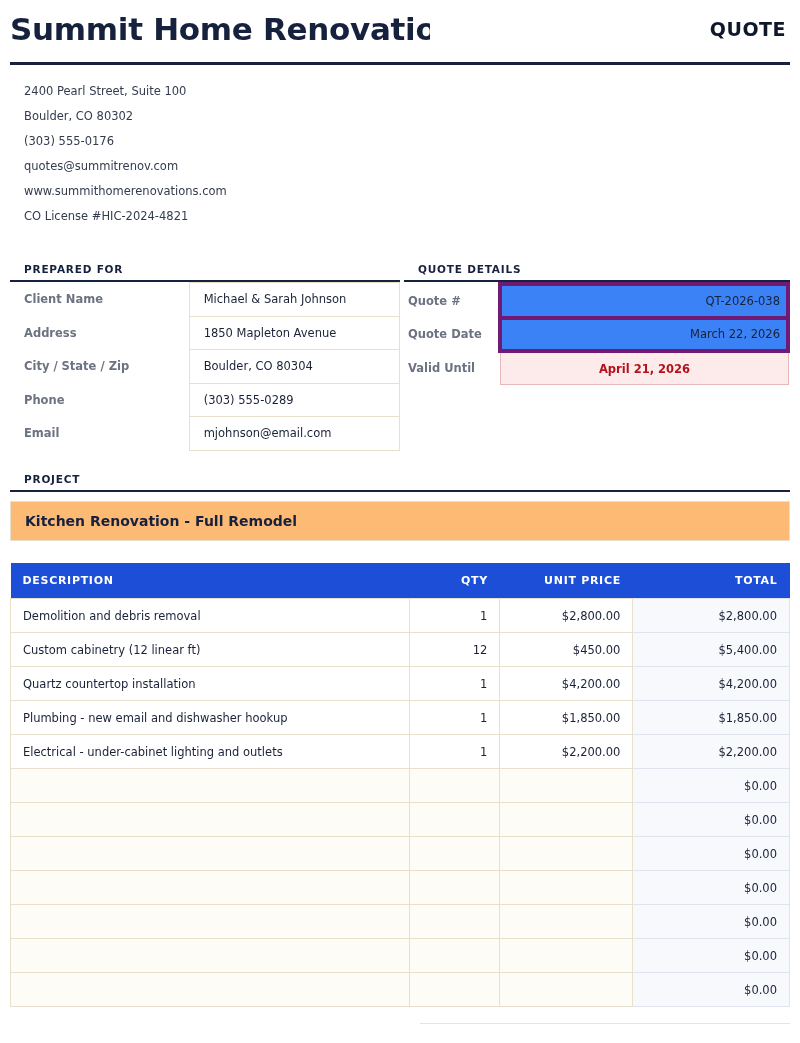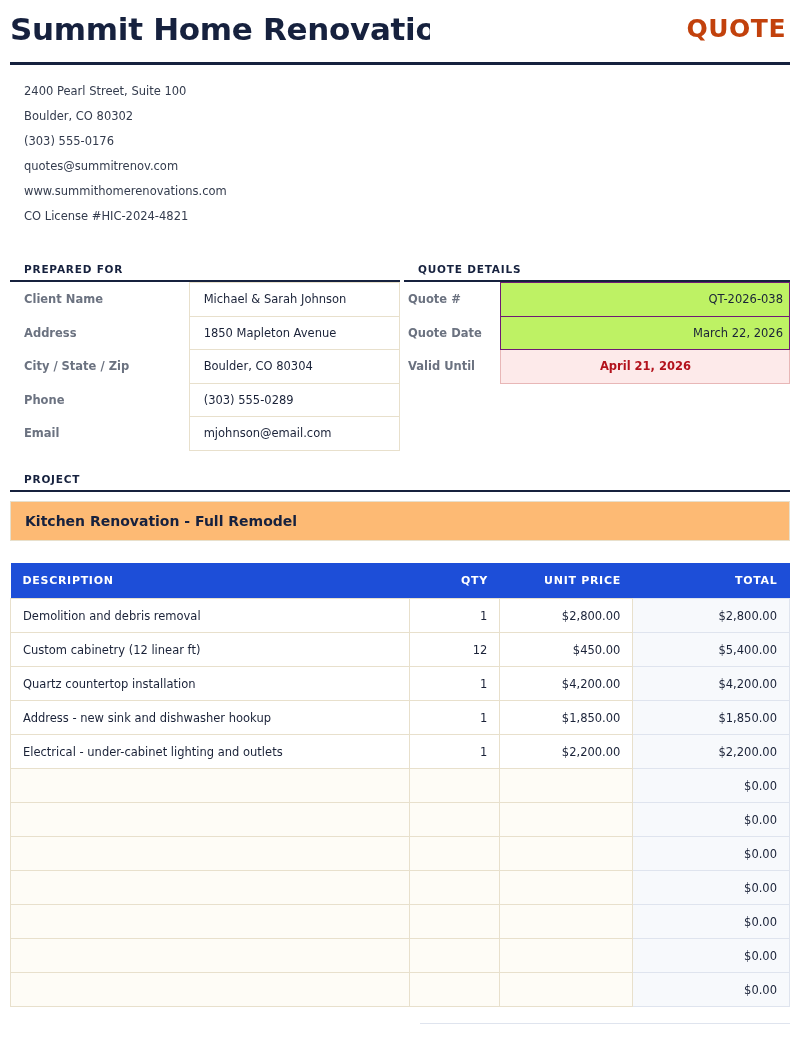--- a/index.html
+++ b/index.html
@@ -30,23 +30,23 @@
     font-size: 31px;
     font-weight: bold;
     letter-spacing: -0.3px;
     color: #16213e;
     white-space: nowrap;
     overflow: hidden;
     max-width: 420px;
     line-height: 46px;
   }
   .doc-type {
-    font-size: 25px;
-    font-weight: bold;
-    color: #c2410c;
+    font-size: 19px;
+    font-weight: bold;
+    color: #0f172a;
     letter-spacing: 0.5px;
     line-height: 46px;
     padding-right: 4px;
   }
   .rule-thick {
     border-top: 3px solid #16213e;
     margin: 4px 0 0 0;
   }
 
   
@@ -115,22 +115,22 @@
     width: 25%;
     padding-left: 4px;
     color: #6b7280;
     font-weight: bold;
     font-size: 11px;
     border: none;
   }
   .qd-value {
     text-align: right;
     padding-right: 6px;
-    background: #bef264;
-    border: 1px solid #701a75;
+    background: #3b82f6;
+    border: 4px solid #701a75;
     color: #1a2238;
   }
   .qd-value.highlight {
     background: #fdeaea;
     border: 1px solid #e8b7b7;
     color: #b3121c;
     font-weight: bold;
     text-align: center;
     padding-right: 0;
   }
@@ -291,21 +291,21 @@
           <td class="unit">$450.00</td>
           <td class="total">$5,400.00</td>
         </tr>
         <tr>
           <td class="desc">Quartz countertop installation</td>
           <td class="qty">1</td>
           <td class="unit">$4,200.00</td>
           <td class="total">$4,200.00</td>
         </tr>
         <tr>
-          <td class="desc">Address - new sink and dishwasher hookup</td>
+          <td class="desc">Plumbing - new email and dishwasher hookup</td>
           <td class="qty">1</td>
           <td class="unit">$1,850.00</td>
           <td class="total">$1,850.00</td>
         </tr>
         <tr>
           <td class="desc">Electrical - under-cabinet lighting and outlets</td>
           <td class="qty">1</td>
           <td class="unit">$2,200.00</td>
           <td class="total">$2,200.00</td>
         </tr>

